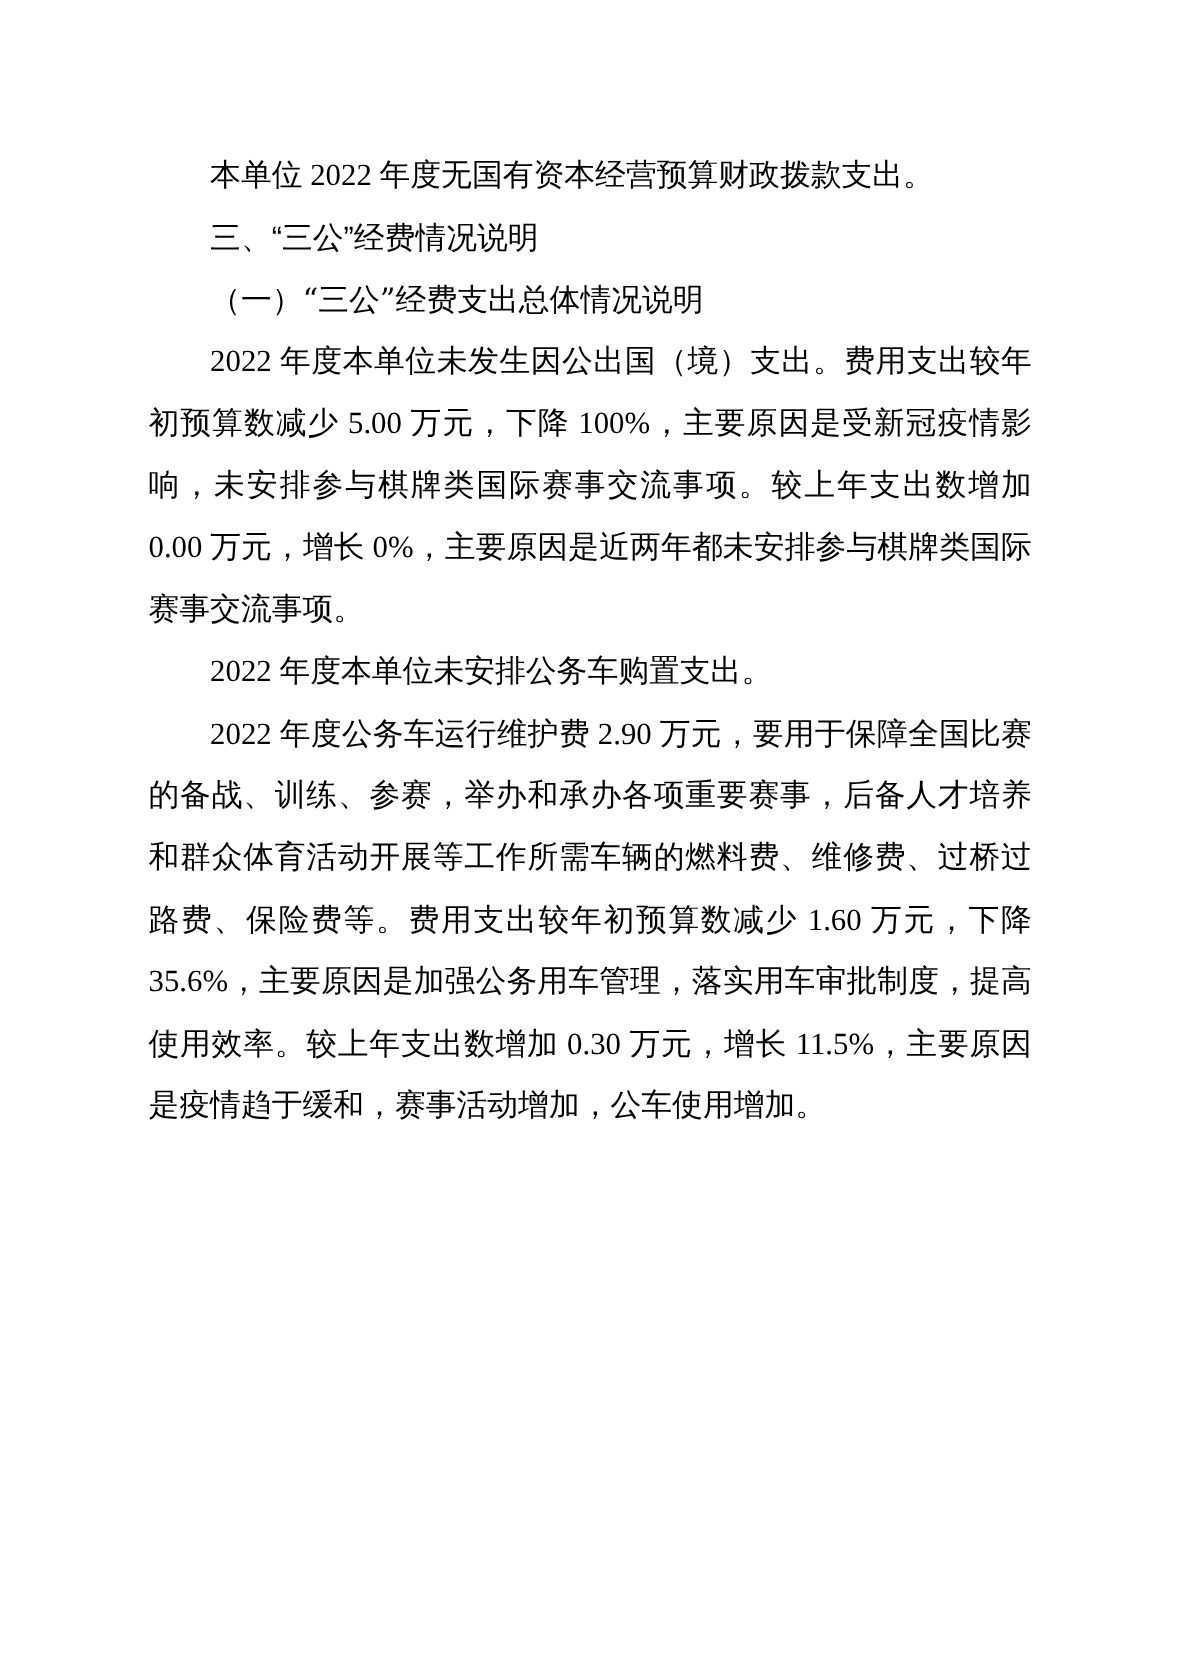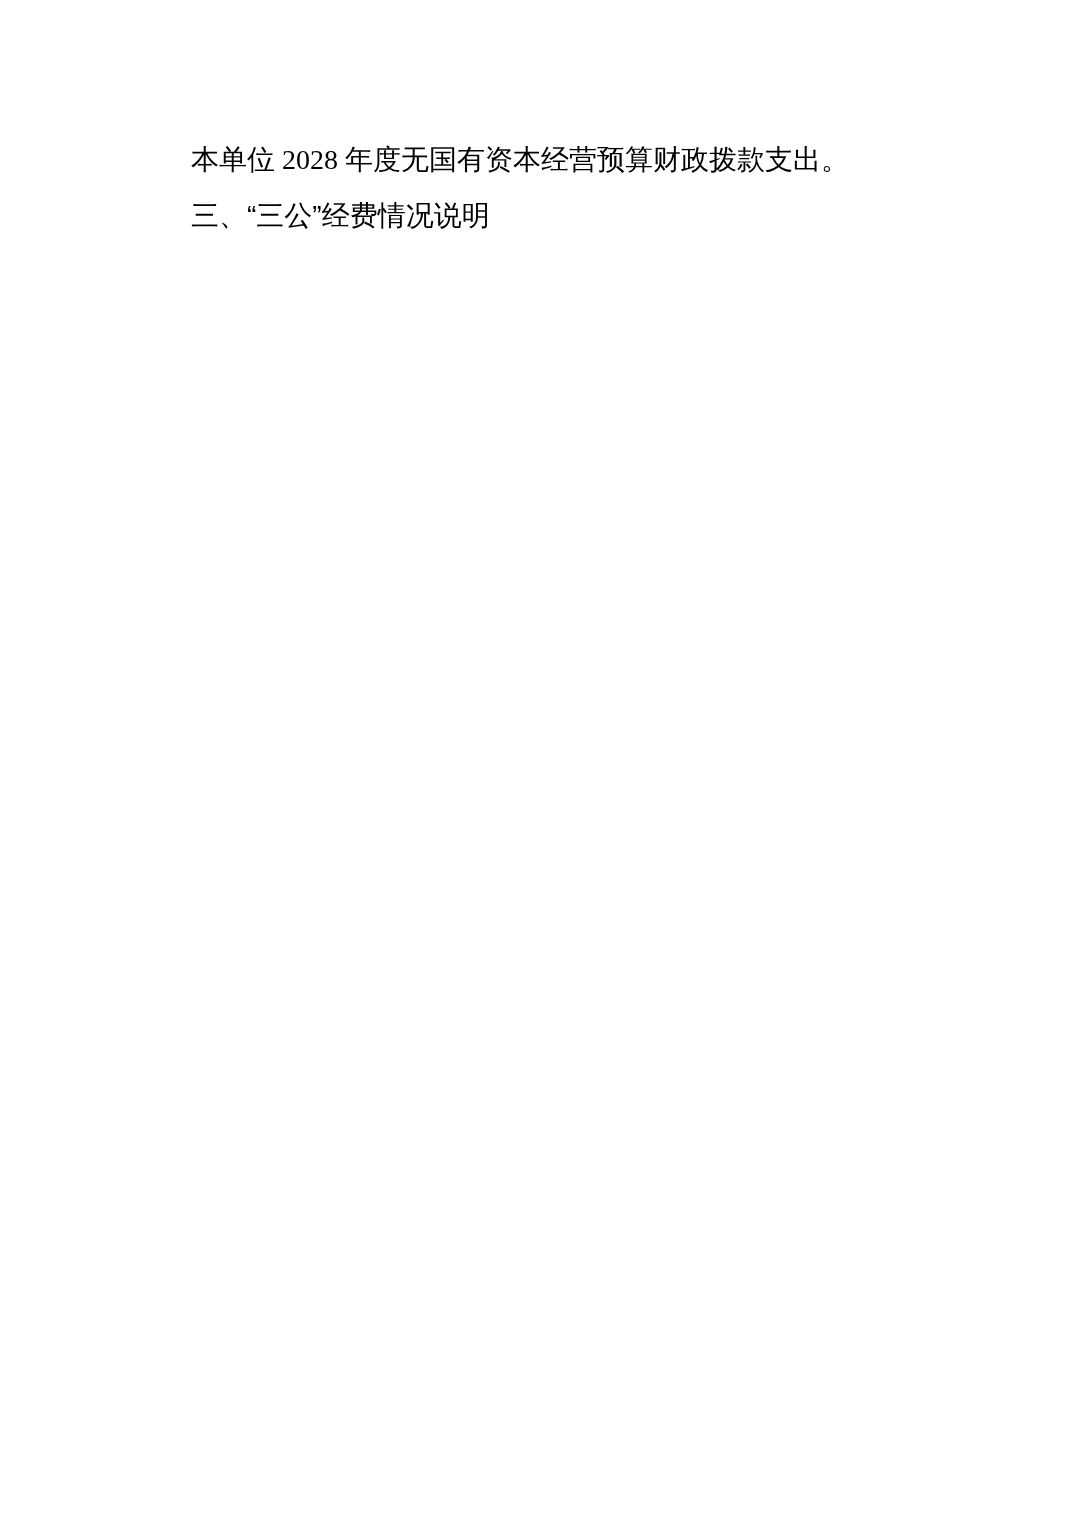--- a/index.html
+++ b/index.html
@@ -49,24 +49,28 @@
     font-family: "DejaVu Serif", "Liberation Serif", serif;
     font-weight: normal;
   }
 </style>
 </head>
 <body>
 
 <div class="page">
   <div class="content">
 
-    <p class="para-body">本单位 2028 年度无国有资本经营预算财政拨款支出。</p>
+    <p class="para-body">本单位 2022 年度无国有资本经营预算财政拨款支出。</p>
 
     <h2 class="heading-bold">三、“三公”经费情况说明</h2>
 
+    <h3 class="heading-kai">（一）“三公”经费支出总体情况说明</h3>
 
 
 
+    <p class="para-body">2022 年度本单位未发生因公出国（境）支出。费用支出较年初预算数减少 5.00 万元，下降 100%，主要原因是受新冠疫情影响，未安排参与棋牌类国际赛事交流事项。较上年支出数增加 0.00 万元，增长 0%，主要原因是近两年都未安排参与棋牌类国际赛事交流事项。</p>
 
+    <p class="para-body">2022 年度本单位未安排公务车购置支出。</p>
 
+    <p class="para-body">2022 年度公务车运行维护费 2.90 万元，要用于保障全国比赛的备战、训练、参赛，举办和承办各项重要赛事，后备人才培养和群众体育活动开展等工作所需车辆的燃料费、维修费、过桥过路费、保险费等。费用支出较年初预算数减少 1.60 万元，下降 35.6%，主要原因是加强公务用车管理，落实用车审批制度，提高使用效率。较上年支出数增加 0.30 万元，增长 11.5%，主要原因是疫情趋于缓和，赛事活动增加，公车使用增加。</p>
 
   </div>
 </div>
 
 </body></html>

